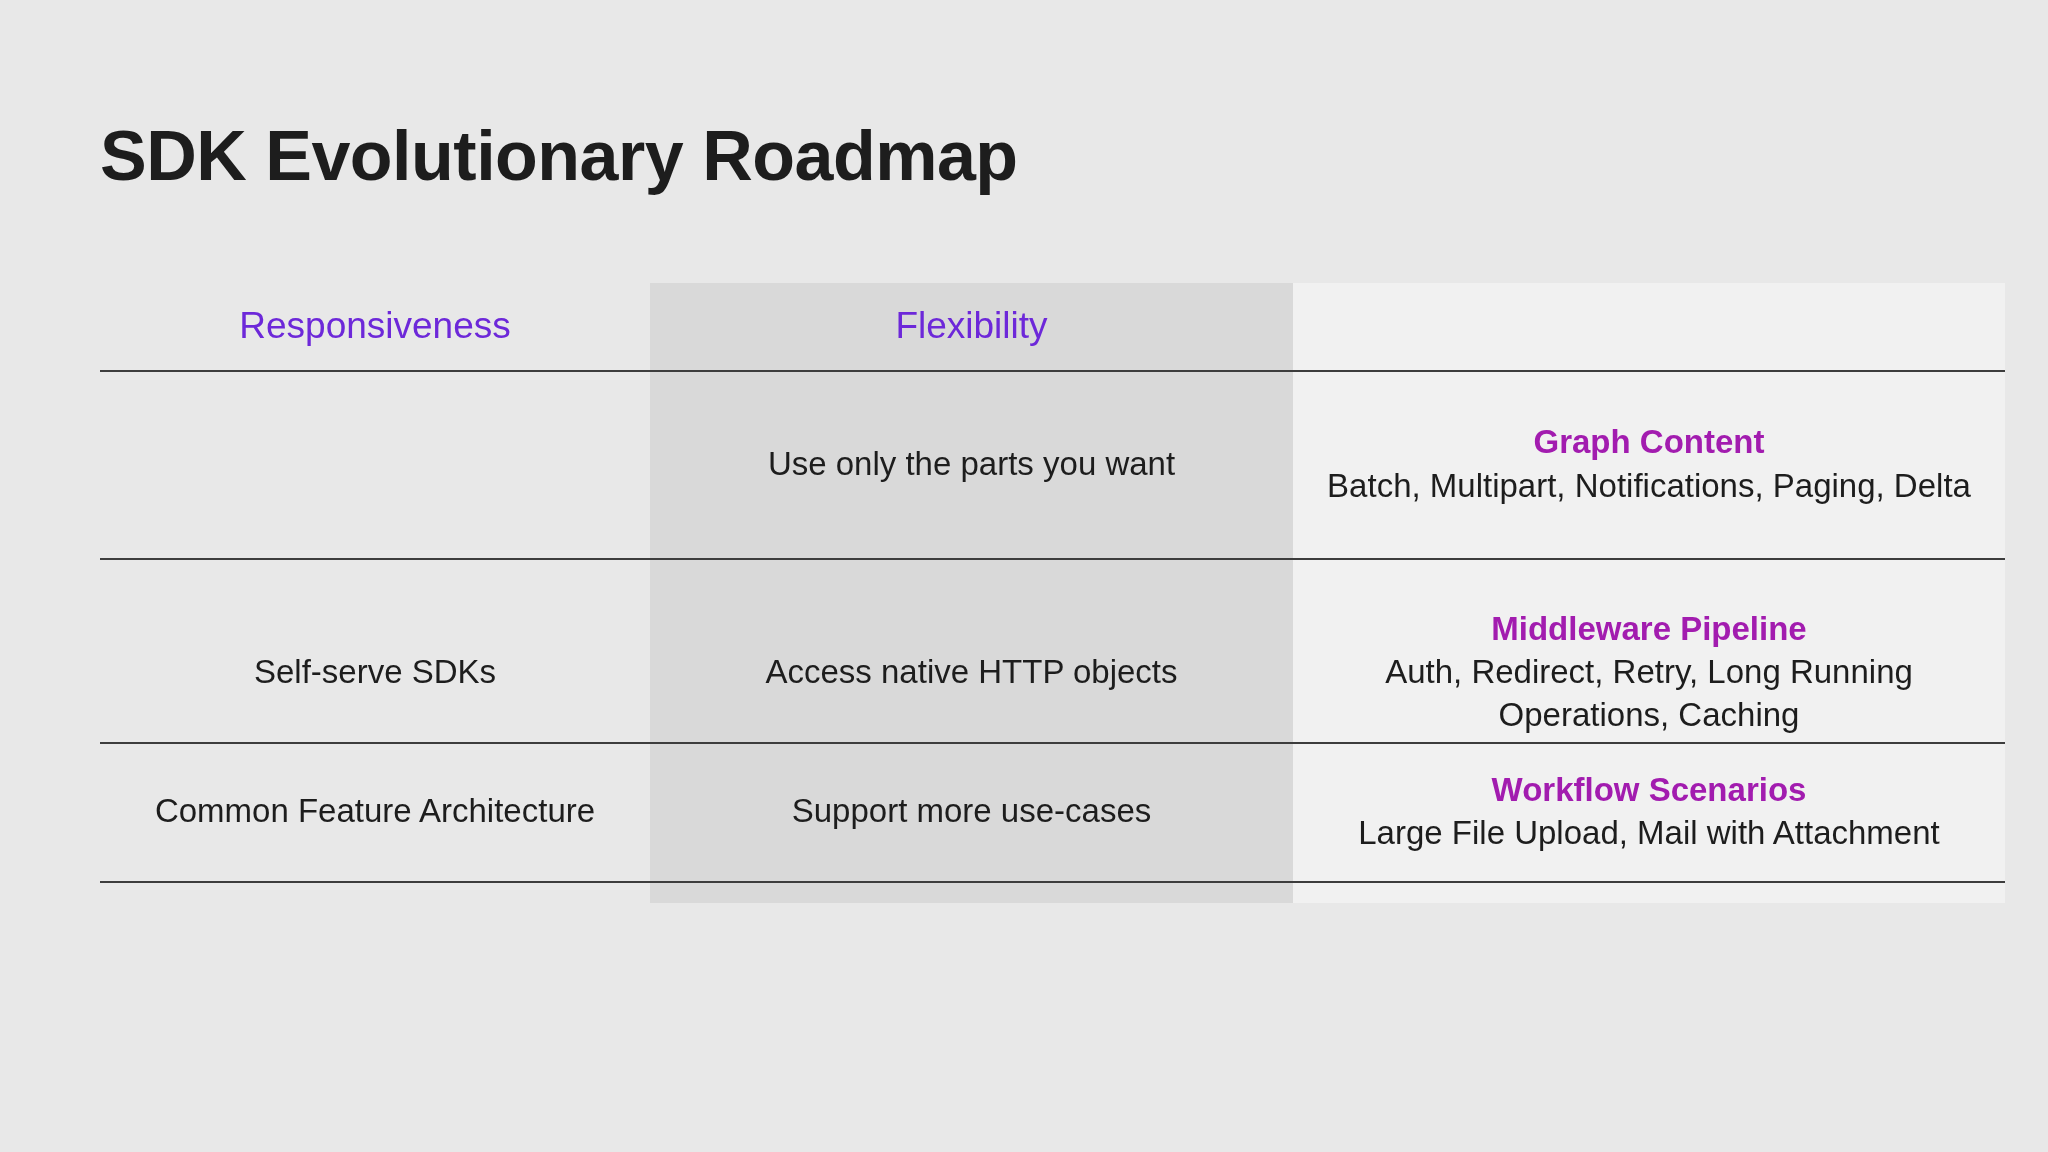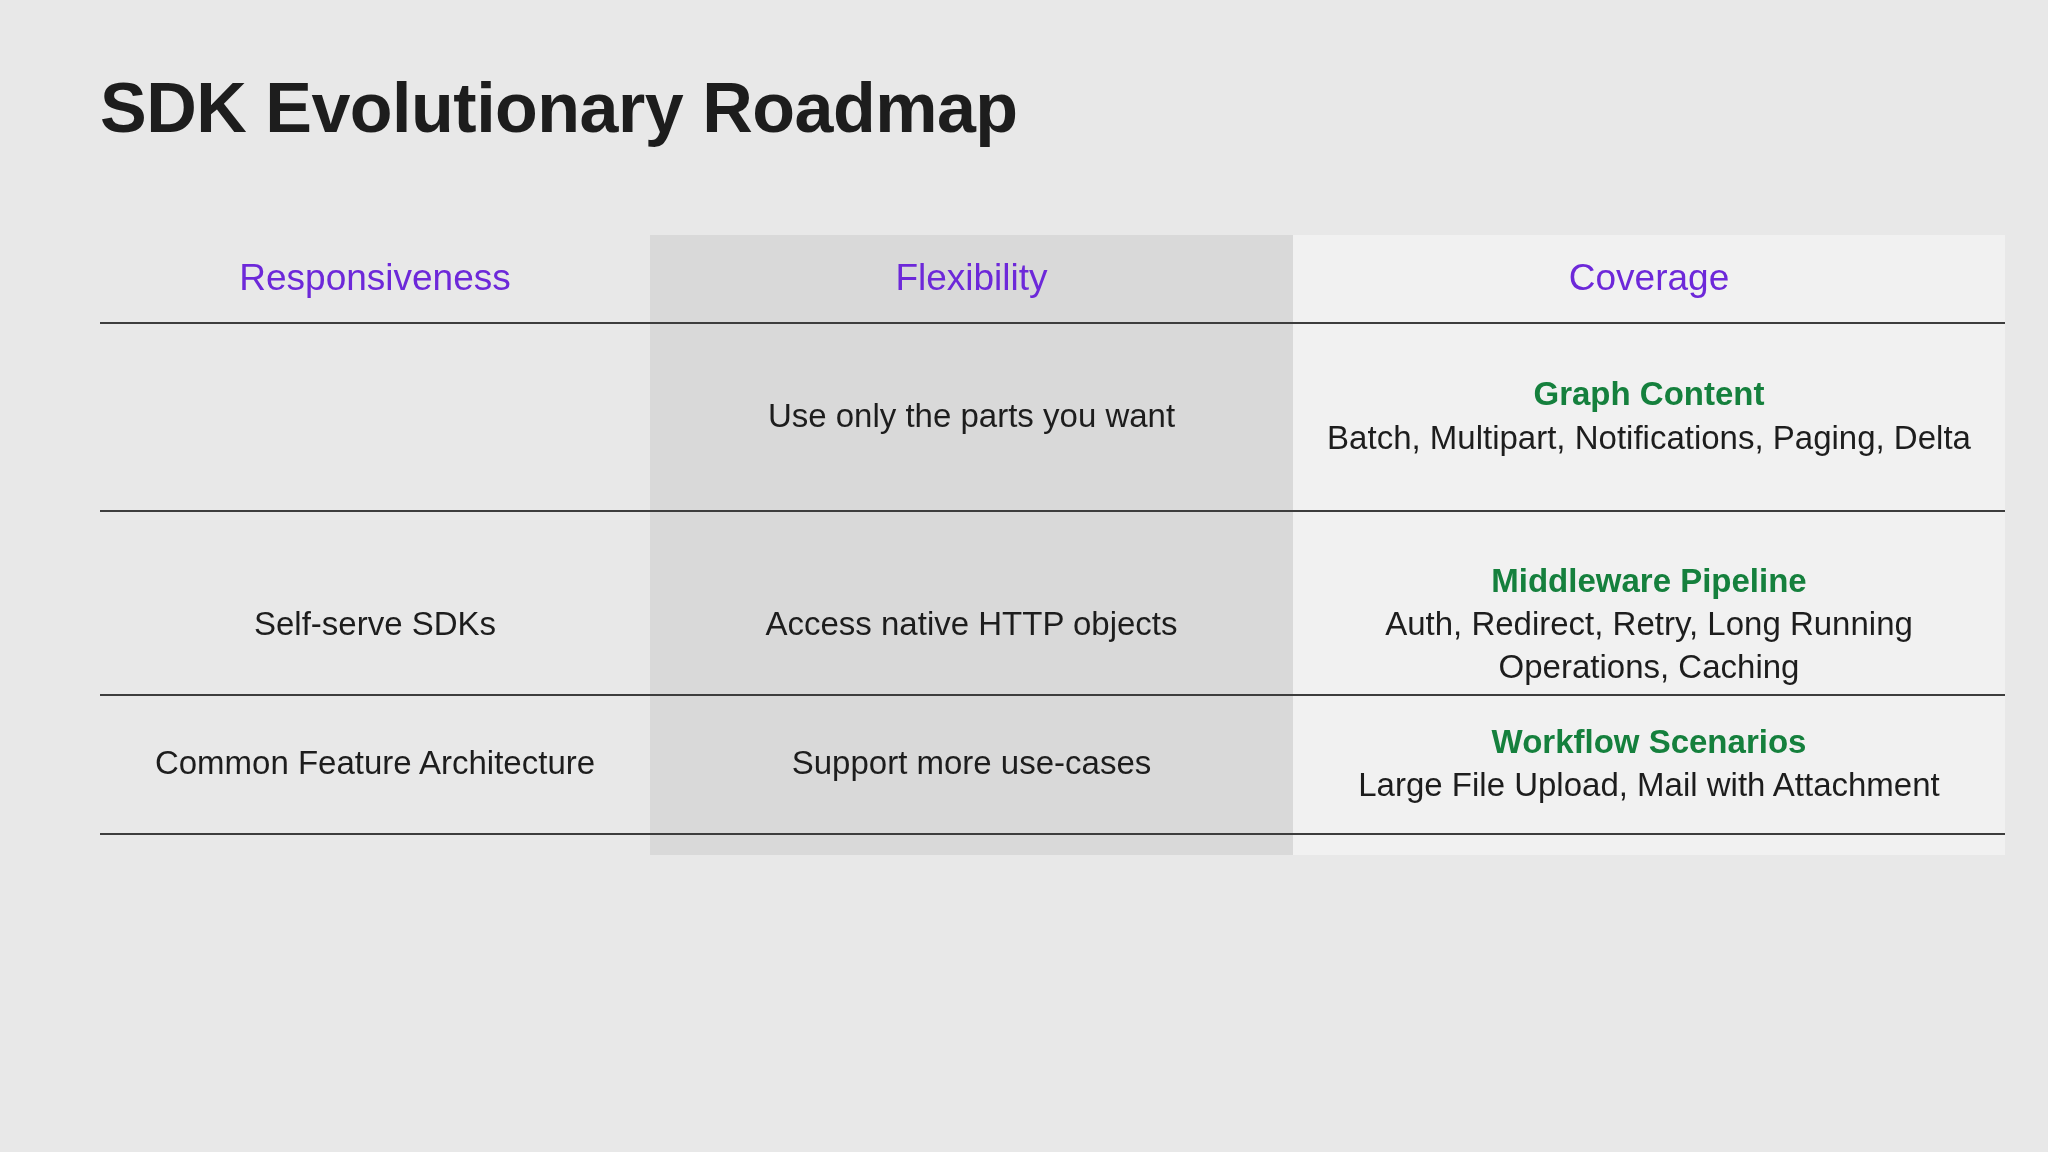--- a/index.html
+++ b/index.html
@@ -15,20 +15,21 @@
     color: #1a1a1a;
     overflow: hidden;
     position: relative;
     -webkit-font-smoothing: antialiased;
   }
 
   .slide {
     position: absolute;
     inset: 0;
     background: #e8e8e8;
+    margin-top: 48px;
   }
 
   
   .slide-title {
     position: absolute;
     left: 100px;
     top: 72px;
     font-size: 70px;
     font-weight: 700;
     letter-spacing: -0.5px;
@@ -119,21 +120,21 @@
   }
 
   .coverage-cell {
     flex-direction: column;
     justify-content: center;
     gap: 0px;
   }
   .coverage-title {
     font-size: 33px;
     font-weight: 700;
-    color: #15803d;
+    color: #a21caf;
     line-height: 1.28;
     margin-bottom: 1px;
   }
   .coverage-detail {
     font-size: 33px;
     font-weight: 400;
     color: #1d1d1d;
     line-height: 1.28;
     max-width: 660px;
   }
@@ -156,23 +157,20 @@
     <div class="rule r3"></div>
 
     <div class="grid">
 
       <div class="cell c-left r-head">
         <span class="header-text">Responsiveness</span>
       </div>
       <div class="cell c-mid r-head">
         <span class="header-text">Flexibility</span>
       </div>
-      <div class="cell c-right r-head">
-        <span class="header-text">Coverage</span>
-      </div>
 
       <div class="cell c-mid r-1">
         <span class="body-text">Use only the parts you want</span>
       </div>
       <div class="cell c-right r-1 coverage-cell">
         <span class="coverage-title">Graph Content</span>
         <span class="coverage-detail">Batch, Multipart, Notifications, Paging, Delta</span>
       </div>
 
       <div class="cell c-left r-2">

